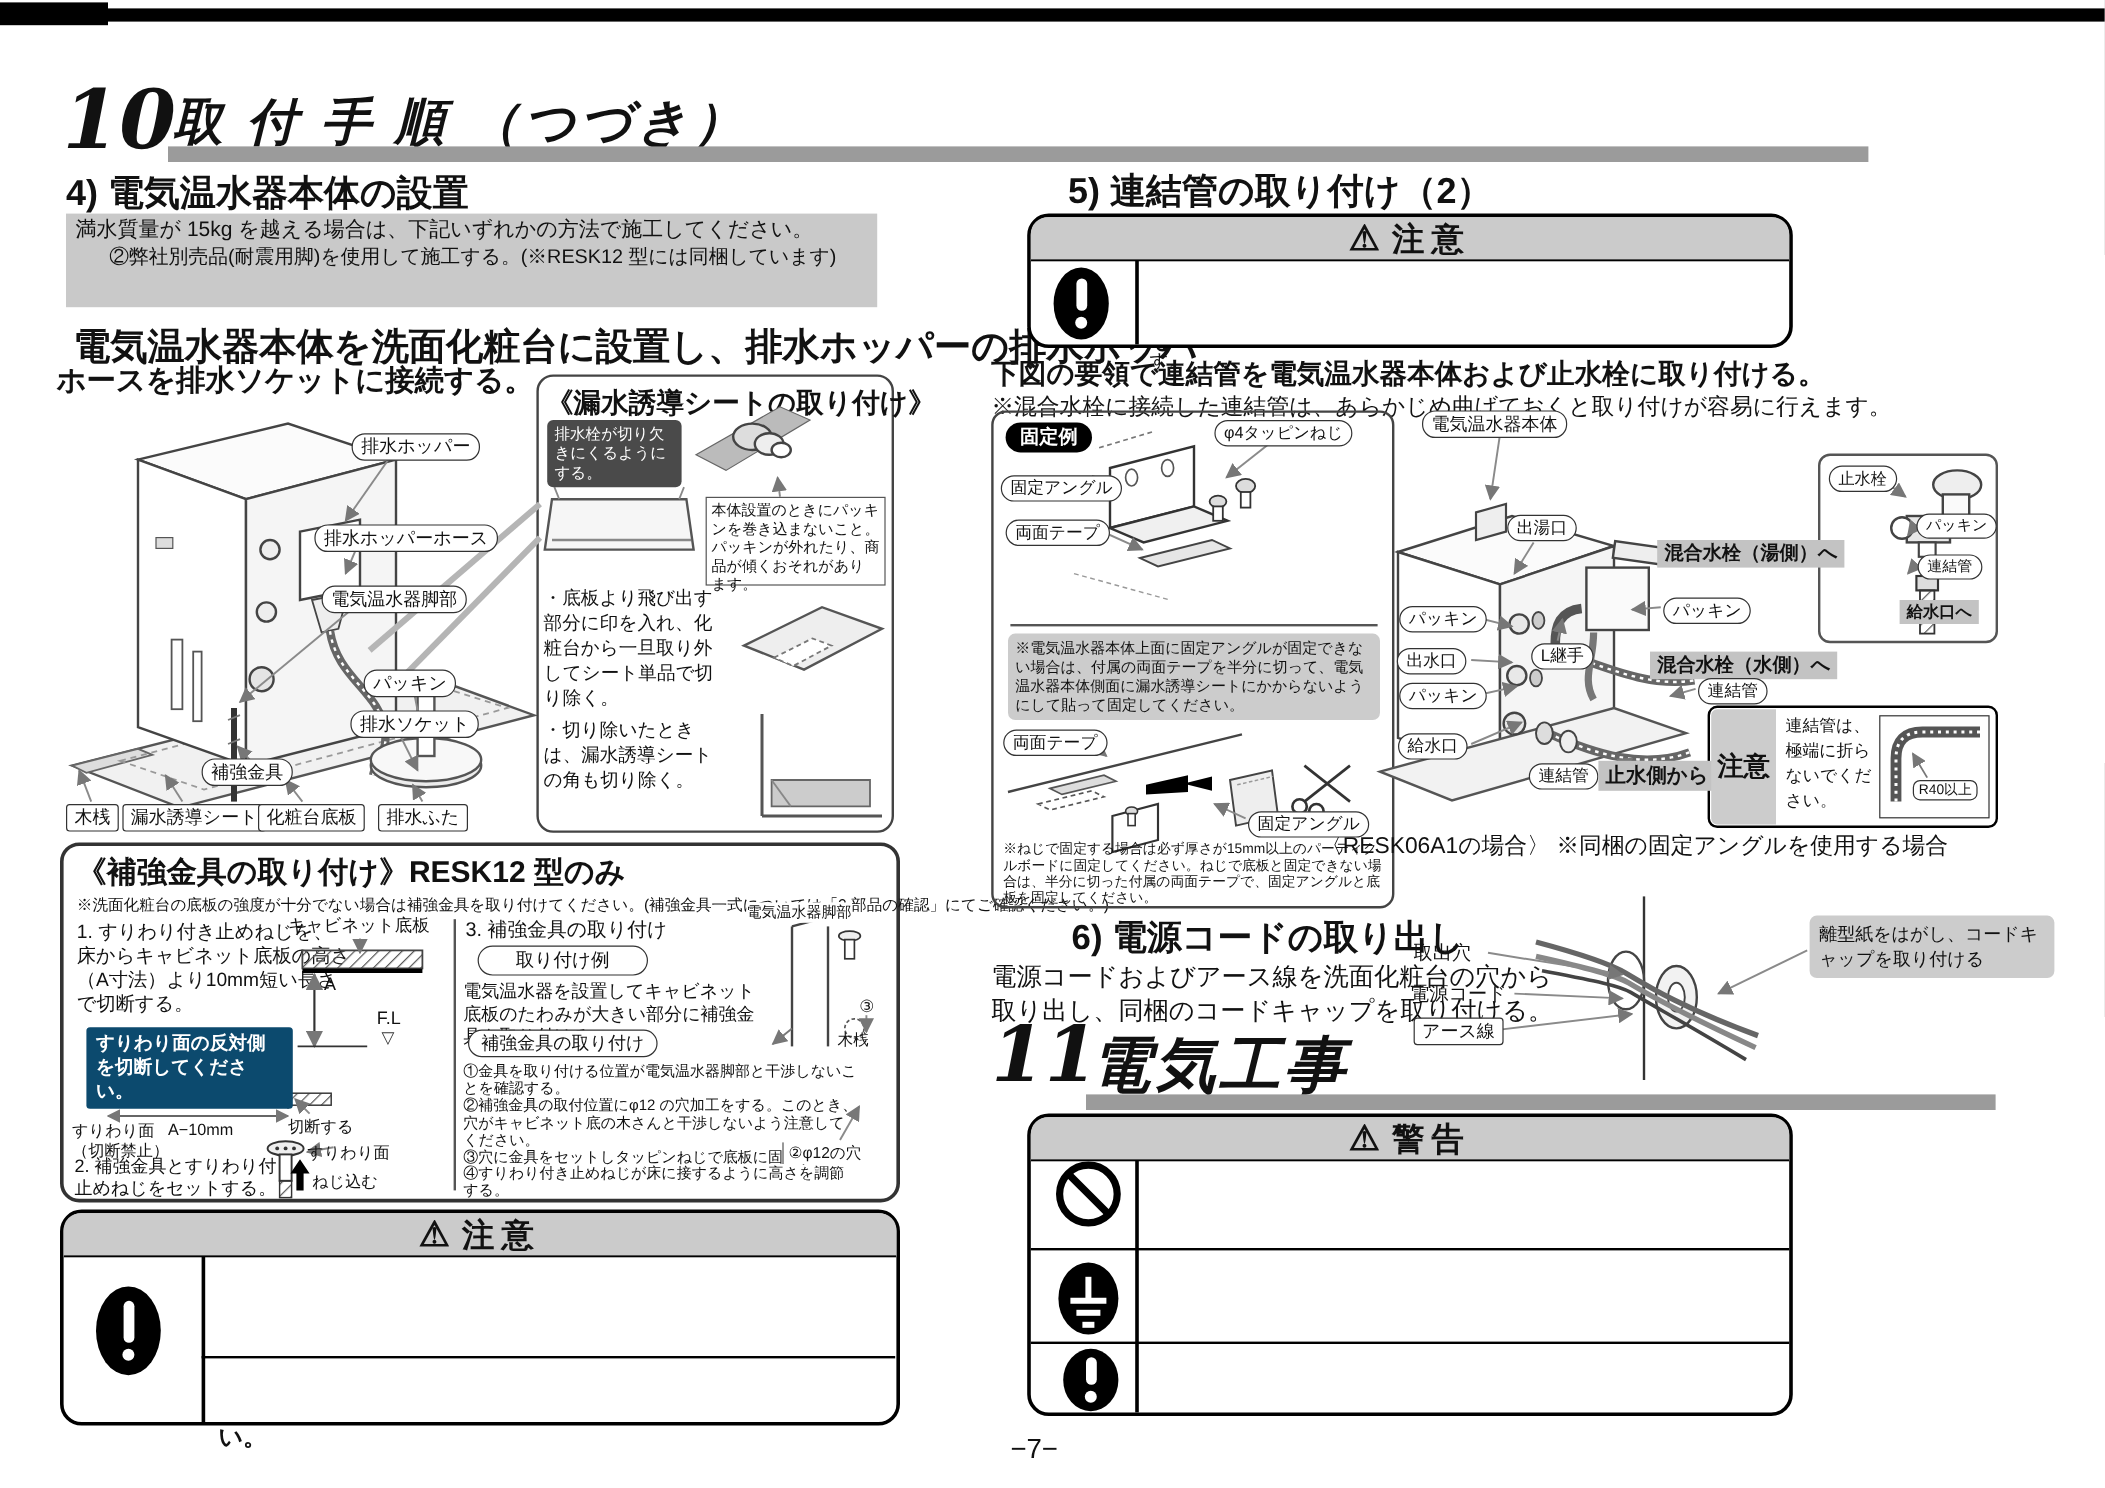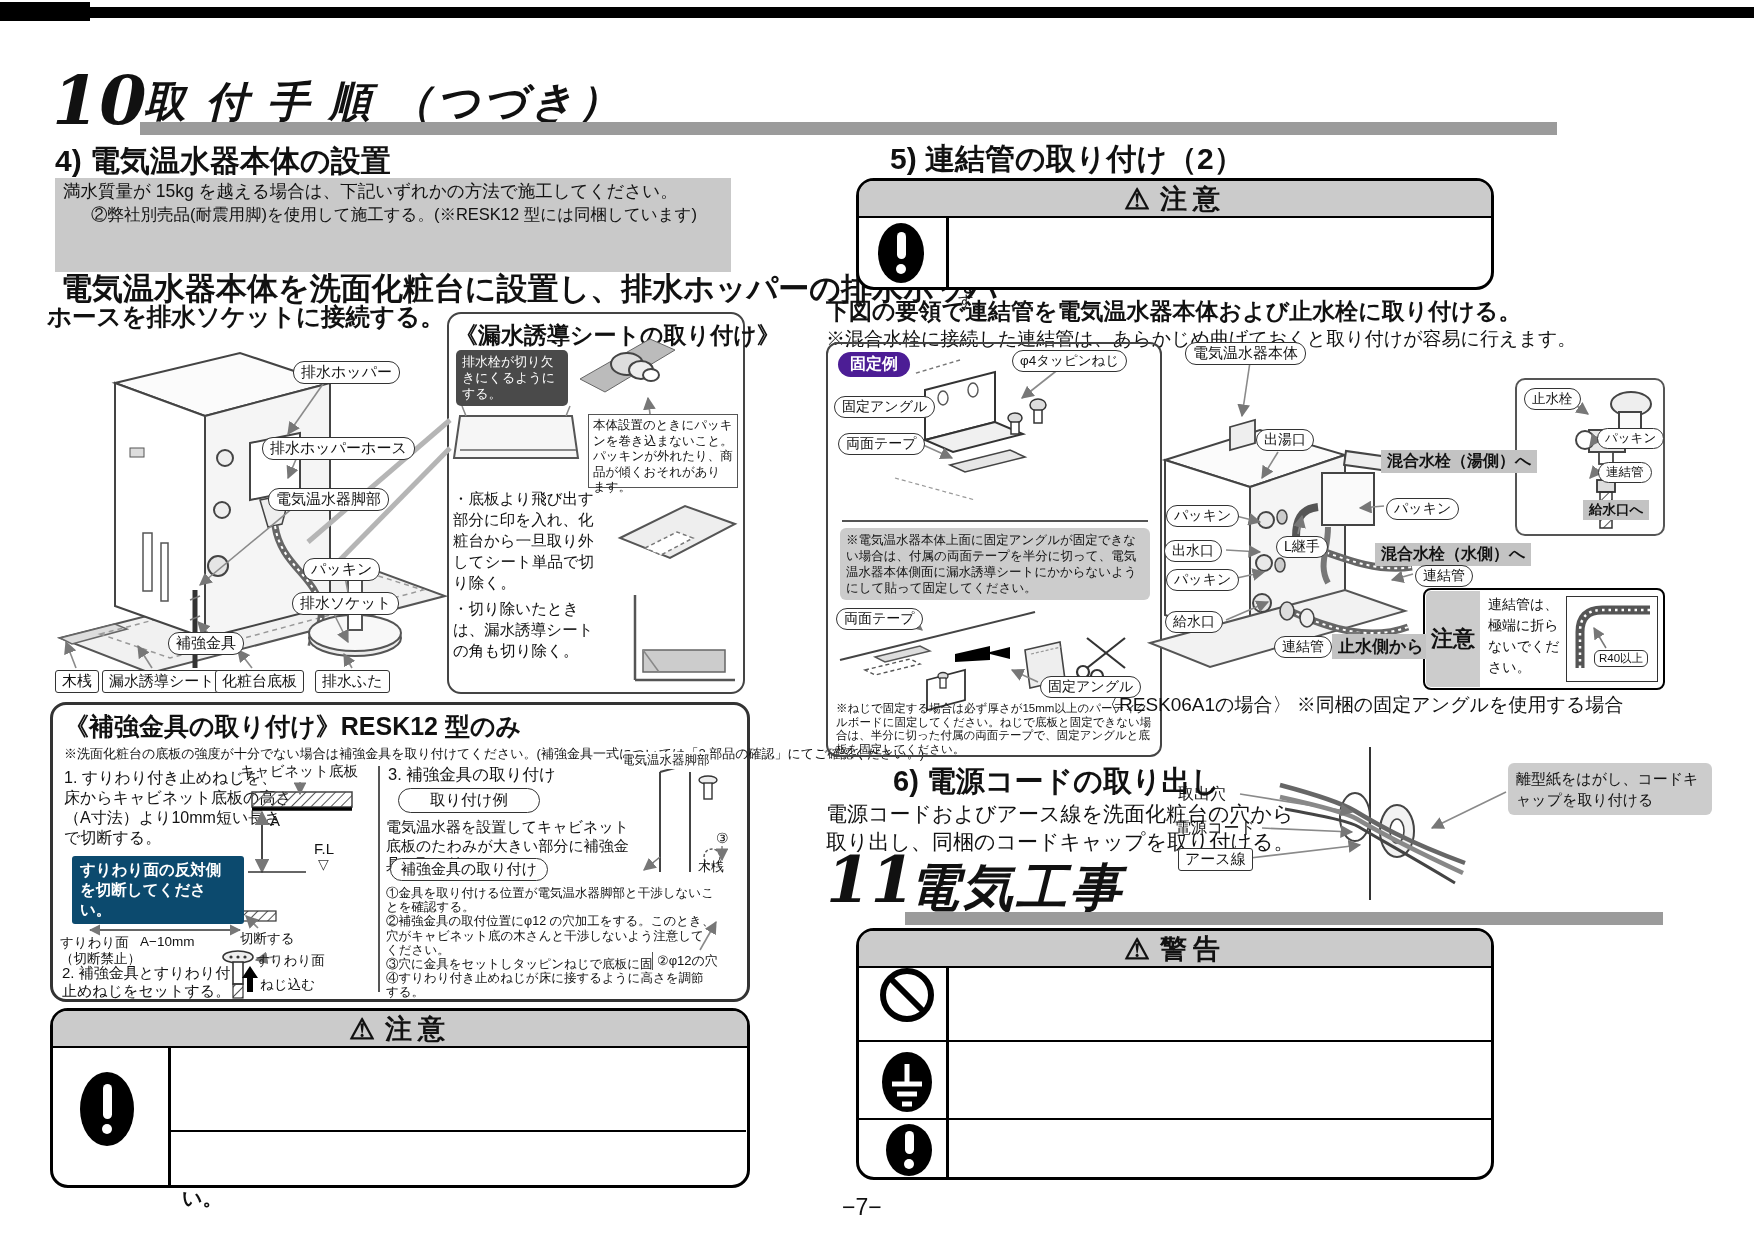--- a/index.html
+++ b/index.html
@@ -61,21 +61,21 @@
   </svg>
 
   <div class="abs" style="left:0;top:7px;width:1754px;height:11px;background:#000;"></div>
   <div class="abs" style="left:0;top:2px;width:90px;height:19px;background:#000;"></div>
 
   <div class="abs hdr-num" style="left:52px;top:66px;font-size:68px;">10</div>
   <div class="abs hdr-ttl" style="left:144px;top:74px;font-size:42px;letter-spacing:4px;">取 付 手 順 （つづき）</div>
   <div class="graybar" style="left:140px;top:122px;width:1417px;height:13px;"></div>
 
   <div class="sec-h" style="left:55px;top:141px;">4) 電気温水器本体の設置</div>
-  <div class="notice" style="left:55px;top:178px;width:676px;height:94px;">
+  <div class="notice" style="left:55px;top:178px;width:676px;height:78px;">
     <div>満水質量が 15kg を越える場合は、下記いずれかの方法で施工してください。</div>
     <div style="padding-left:28px;font-size:16.5px;">②弊社別売品(耐震用脚)を使用して施工する。(※RESK12 型には同梱しています)</div>
   </div>
   <div class="abs boldtxt" style="left:47px;top:268px;font-size:31px;white-space:nowrap;margin-left:14px;">電気温水器本体を洗面化粧台に設置し、排水ホッパーの排水ホッパー</div>
   <div class="abs boldtxt" style="left:47px;top:300px;font-size:24.5px;white-space:nowrap;">ホースを排水ソケットに接続する。</div>
 
   <svg class="abs" style="left:55px;top:338px;" width="395" height="365" viewBox="0 0 395 365">
     <polygon points="5,300 300,225 390,258 95,335" fill="#f1f1f1" stroke="#555" stroke-width="2"></polygon>
     <polygon points="5,300 60,286 72,291 17,306" fill="#ddd" stroke="#666" stroke-width="1.5"></polygon>
     <polygon points="45,296 298,230 368,252 115,320" fill="none" stroke="#999" stroke-width="1.5" stroke-dasharray="5,4"></polygon>
@@ -236,21 +236,21 @@
       <div class="bar"></div>
       <div class="dot"></div>
     </div>
   <div class="abs boldtxt" style="left:958px;top:220px;width:528px;font-size:20.5px;line-height:25.5px;">給水口に接続する前に必ず、配管内のゴミなどを取り除くため止水栓を開けバケツ2杯（約20L）程度の水を捨てる</div>
   <div class="abs" style="left:958px;top:270px;width:528px;font-size:15.5px;">フィルターを通ったゴミが機器内に入り、故障や水漏れの原因になります。</div>
 
   <div class="abs boldtxt" style="left:826px;top:296px;font-size:23px;white-space:nowrap;">下図の要領で連結管を電気温水器本体および止水栓に取り付ける。</div>
   <div class="abs" style="left:826px;top:326px;font-size:19px;white-space:nowrap;">※混合水栓に接続した連結管は、あらかじめ曲げておくと取り付けが容易に行えます。</div>
 
   <div class="abs" style="left:826px;top:342px;width:336px;height:415px;border:2.5px solid #444;border-radius:12px;"></div>
-  <div class="abs z2" style="left:838px;top:352px;background:#4c1d95;color:#fff;font-weight:bold;font-size:16px;border-radius:14px;padding:2px 12px;">固定例</div>
+  <div class="abs z2" style="left:838px;top:352px;background:#000000;color:#fff;font-weight:bold;font-size:16px;border-radius:14px;padding:2px 12px;">固定例</div>
   <div class="lbl" style="left:1012px;top:350px;font-size:13.5px;">φ4タッピンねじ</div>
   <svg class="abs" style="left:895px;top:360px;" width="160" height="150" viewBox="0 0 160 150">
     <polygon points="30,30 100,12 100,62 30,80" fill="#fff" stroke="#333" stroke-width="2"></polygon>
     <polygon points="30,80 100,62 128,74 58,92" fill="#f0f0f0" stroke="#333" stroke-width="2"></polygon>
     <ellipse cx="48" cy="38" rx="5" ry="7" fill="none" stroke="#555" stroke-width="1.4"></ellipse>
     <ellipse cx="78" cy="30" rx="5" ry="7" fill="none" stroke="#555" stroke-width="1.4"></ellipse>
     <ellipse cx="120" cy="58" rx="7" ry="5" fill="#ddd" stroke="#333" stroke-width="1.5"></ellipse>
     <rect x="116" y="62" width="8" height="12" fill="#fff" stroke="#333" stroke-width="1.5"></rect>
     <ellipse cx="143" cy="45" rx="8" ry="6" fill="#ddd" stroke="#333" stroke-width="1.5"></ellipse>
     <rect x="139" y="50" width="8" height="13" fill="#fff" stroke="#333" stroke-width="1.5"></rect>

